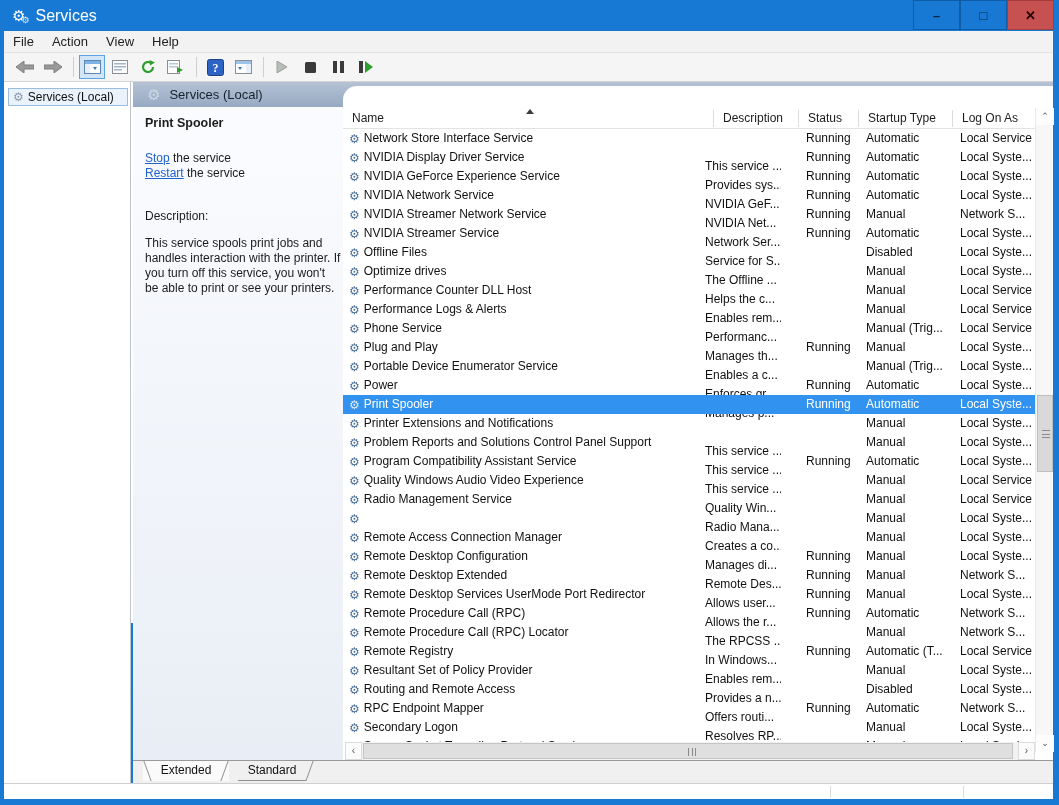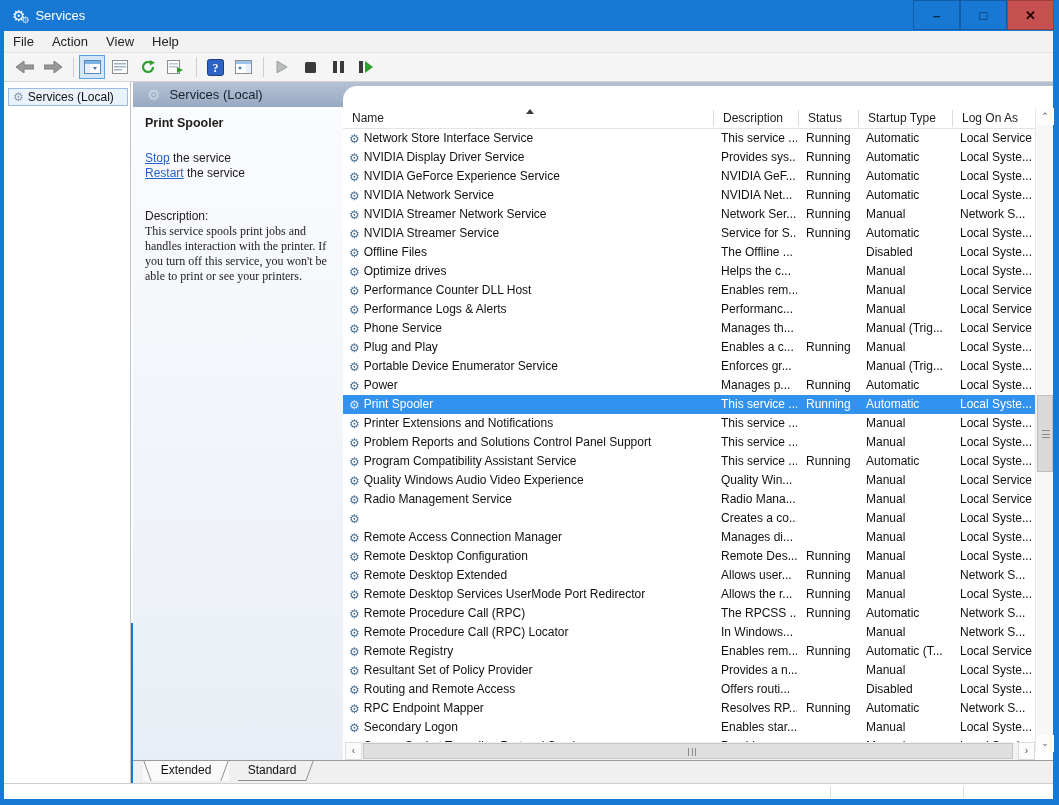--- a/index.html
+++ b/index.html
@@ -3,21 +3,21 @@
 <meta charset="utf-8">
 <style>
   * { margin:0; padding:0; box-sizing:border-box; }
   body { background:#222; font-family:"Liberation Sans", sans-serif; }
   .win { position:relative; width:1059px; height:805px; background:#1879d4; overflow:hidden; }
 
   
   .titlebar { position:absolute; left:0; top:0; width:1059px; height:31px; background:#1879d4; display:flex; align-items:center; }
   .title-icon { margin-left:12px; font-size:15px; color:#fff; line-height:1; position:relative; }
   .title-icon .mini { position:absolute; font-size:9px; right:-4px; bottom:-2px; color:#dce9f7; }
-  .title-text { color:#fff; font-size:13px; margin-left:10px; }
+  .title-text { color:#fff; font-size:16px; margin-left:10px; }
   .winbtns { position:absolute; right:5px; top:0; height:31px; display:flex; }
   .wbtn { width:47px; height:30px; border:1px solid #0f5ca8; background:#1879d4; display:flex; align-items:center; justify-content:center; color:#08243f; font-size:13px; font-weight:bold; }
   .wbtn.close { background:#c75050; border-color:#a33c3c; color:#200404; }
 
   
   .bodyarea { position:absolute; left:4px; top:31px; width:1049px; height:592px; background:#fff; }
 
   .menubar { position:absolute; left:0; top:0; width:100%; height:22px; background:#f2f2f2; border-bottom:1px solid #e3e3e3; display:flex; align-items:center; font-size:13px; color:#222; }
   .menubar span { padding:2px 9px; cursor:default; }
 
@@ -34,34 +34,34 @@
   .pane { position:absolute; left:129px; top:51px; width:920px; height:678px; background:linear-gradient(180deg,#fbfcfe,#e9eef6); }
   .band { position:absolute; left:0; top:0; width:100%; height:25px; background:linear-gradient(180deg,#b5c2d5,#97a9c2); display:flex; align-items:center; }
   .band-gear { color:#cdd8e6; font-size:15px; margin-left:14px; }
   .band-title { font-size:13px; color:#18222e; margin-left:9px; }
 
   .info { position:absolute; left:12px; top:34px; width:196px; font-size:12px; color:#1c1c1c; }
   .svc-name { font-weight:bold; font-size:12.5px; }
   .links { margin-top:21px; line-height:15px; }
   .lnk { color:#2262cc; text-decoration:underline; cursor:pointer; }
   .desc-label { margin-top:28px; }
-  .desc-text { margin-top:1px; line-height:15px; width:196px;font-family:Liberation Serif, serif; }
+  .desc-text { margin-top:13px; line-height:15px; width:196px; }
 
   
   .listpanel { position:absolute; left:210px; top:4px; width:710px; height:674px; background:#fff; border-radius:14px 0 0 0; }
   .thead { position:absolute; left:0; top:22px; width:692px; height:21px; background:#fff; border-bottom:1px solid #e3e3e3; font-size:12px; color:#1c1c1c; }
   .thead .hc { position:absolute; top:3px; }
   .hline { position:absolute; top:2px; height:17px; width:1px; background:#dcdcdc; }
   .sortarrow { position:absolute; left:183px; top:1px; width:0; height:0; border-left:4px solid transparent; border-right:4px solid transparent; border-bottom:5px solid #3c3c3c; }
 
   .rows { position:absolute; left:0; top:43px; width:692px; height:613px; overflow:hidden; font-size:12px; color:#111; }
   .trow { position:relative; height:19px; line-height:19px; white-space:nowrap; }
   .trow .c { position:absolute; top:0; overflow:hidden; }
   .c.name  { left:6px;  width:362px; display:flex; align-items:center; gap:4px; height:19px; }
-  .c.desc  { left:378px; width:76px; }
+  .c.desc  { left:362px; width:76px;margin-top:28px; }
   .c.stat  { left:463px; width:56px; }
   .c.start { left:523px; width:88px; }
   .c.logon { left:617px; width:75px; }
   .gear { color:#4d7298; font-size:12px; line-height:1; }
   .trow.sel { background:#3192ef; color:#fff; }
   .trow.sel .gear { color:#dbe9f8; }
 
   
   .vscroll { position:absolute; left:692px; top:22px; width:18px; height:644px; background:#f7f7f7; border-left:1px solid #e8e8e8; }
   .varrow { position:absolute; left:0; width:18px; height:17px; background:#fdfdfd; color:#555; font-size:9px; text-align:center; line-height:17px; }

